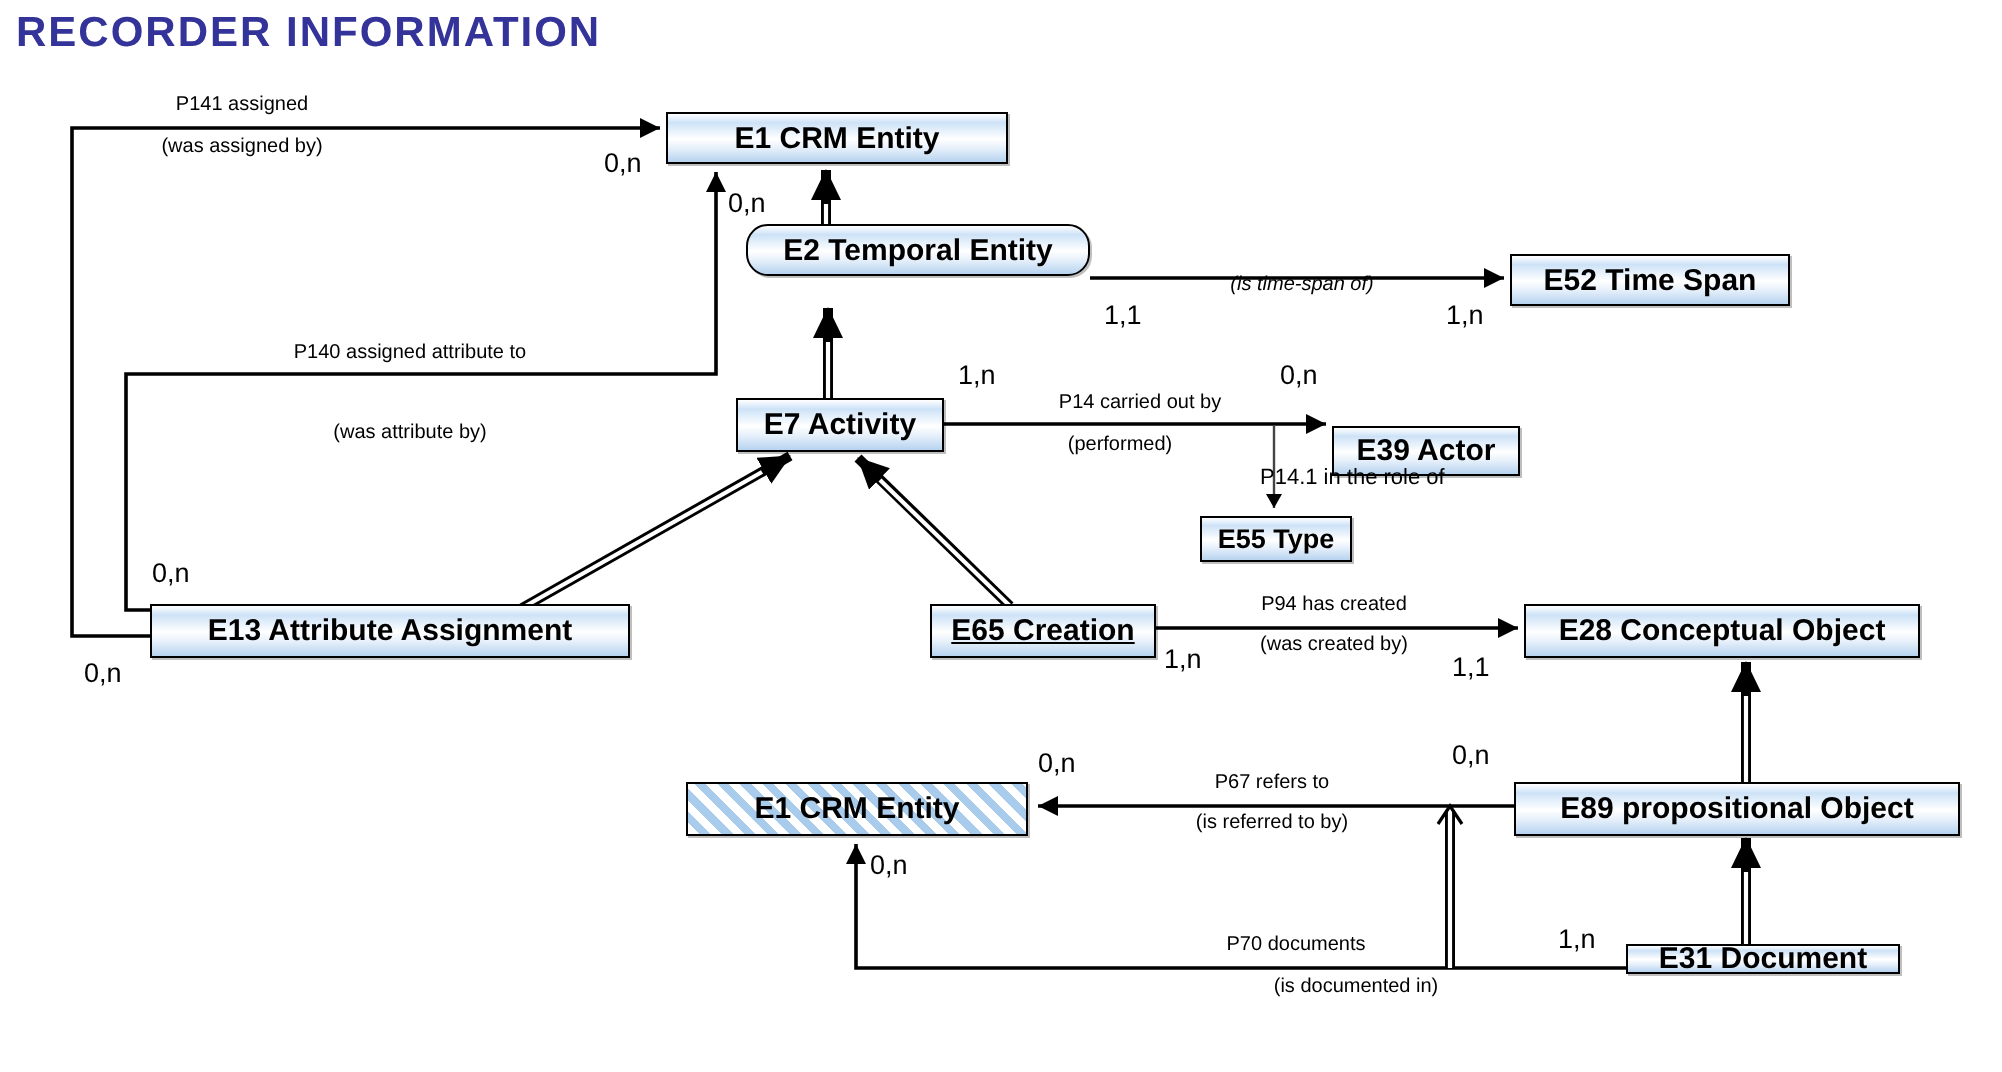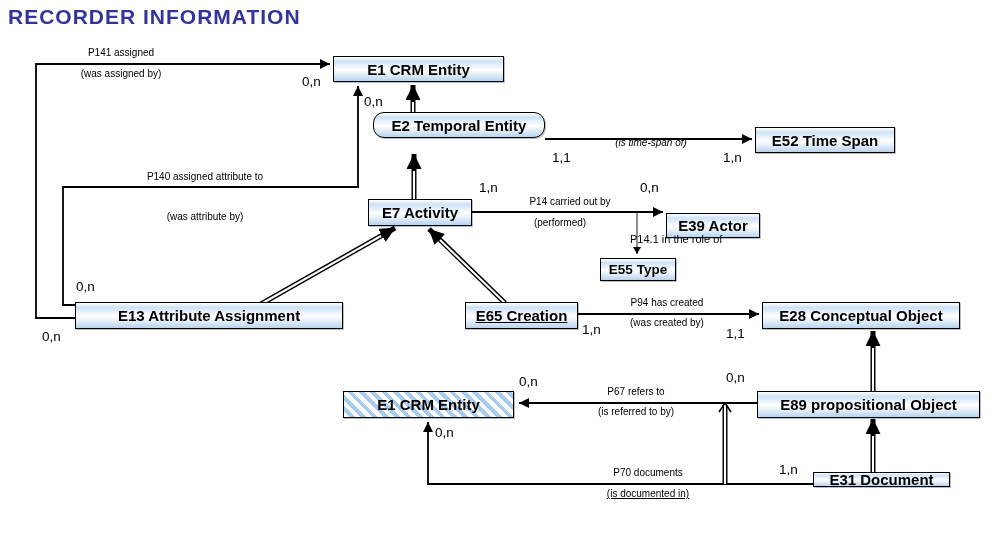--- a/index.html
+++ b/index.html
@@ -100,21 +100,21 @@
   </svg>
 
   <div class="title">RECORDER INFORMATION</div>
 
   <div class="node" style="left:333px;top:56px;width:171px;height:26px;">E1 CRM Entity</div>
   <div class="node" style="left:373px;top:112px;width:172px;height:26px;border-radius:11px;">E2 Temporal Entity</div>
   <div class="node" style="left:755px;top:127px;width:140px;height:26px;">E52 Time Span</div>
   <div class="node" style="left:368px;top:199px;width:104px;height:27px;">E7 Activity</div>
   <div class="node" style="left:666px;top:213px;width:94px;height:25px;">E39 Actor</div>
   <div class="node small" style="left:600px;top:258px;width:76px;height:23px;">E55 Type</div>
-  <div class="node" style="left:75px;top:302px;width:268px;height:27px;">E13 Attribute Assignment</div>
+  <div class="node" style="left:75px;top:302px;width:240px;height:27px;">E13 Attribute Assignment</div>
   <div class="node" style="left:465px;top:302px;width:113px;height:27px;text-decoration:underline;">E65 Creation</div>
   <div class="node" style="left:762px;top:302px;width:198px;height:27px;">E28 Conceptual Object</div>
   <div class="node hatched" style="left:343px;top:391px;width:171px;height:27px;">E1 CRM Entity</div>
   <div class="node" style="left:757px;top:391px;width:223px;height:27px;">E89 propositional Object</div>
   <div class="node" style="left:813px;top:472px;width:137px;height:15px;">E31 Document</div>
 
   <div class="rel-label" style="left:21px;top:45px;">P141 assigned</div>
   <div class="rel-label" style="left:21px;top:66px;">(was assigned by)</div>
 
   <div class="rel-label" style="left:105px;top:169px;">P140 assigned attribute to</div>
@@ -127,21 +127,21 @@
 
   <div class="rel-label tiny" style="left:603px;top:231px;padding-left:27px;">P14.1 in the role of</div>
 
   <div class="rel-label" style="left:567px;top:295px;">P94 has created</div>
   <div class="rel-label" style="left:567px;top:315px;">(was created by)</div>
 
   <div class="rel-label" style="left:536px;top:384px;">P67 refers to</div>
   <div class="rel-label" style="left:536px;top:404px;">(is referred to by)</div>
 
   <div class="rel-label" style="left:548px;top:465px;">P70 documents</div>
-  <div class="rel-label" style="left:548px;top:486px;text-decoration:underline;">(is documented in)</div>
+  <div class="rel-label" style="left:578px;top:486px;">(is documented in)</div>
 
   <div class="card" style="left:302px;top:74px;">0,n</div>
   <div class="card" style="left:42px;top:329px;">0,n</div>
 
   <div class="card" style="left:364px;top:94px;">0,n</div>
   <div class="card" style="left:76px;top:279px;">0,n</div>
 
   <div class="card" style="left:552px;top:150px;">1,1</div>
   <div class="card" style="left:723px;top:150px;">1,n</div>
 

